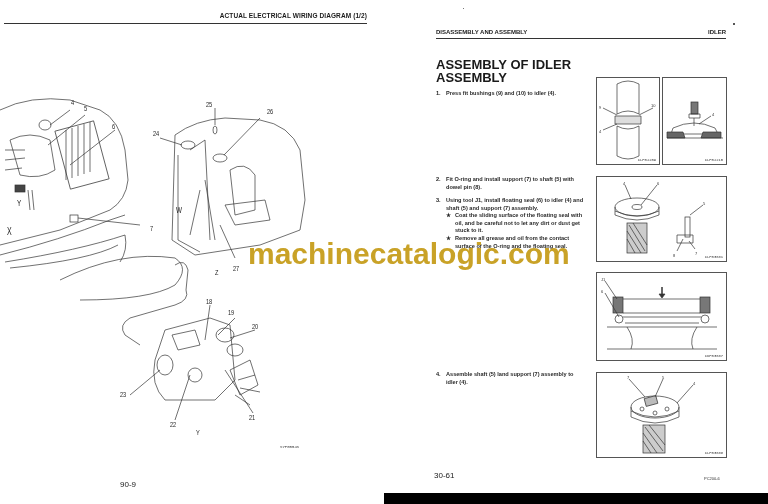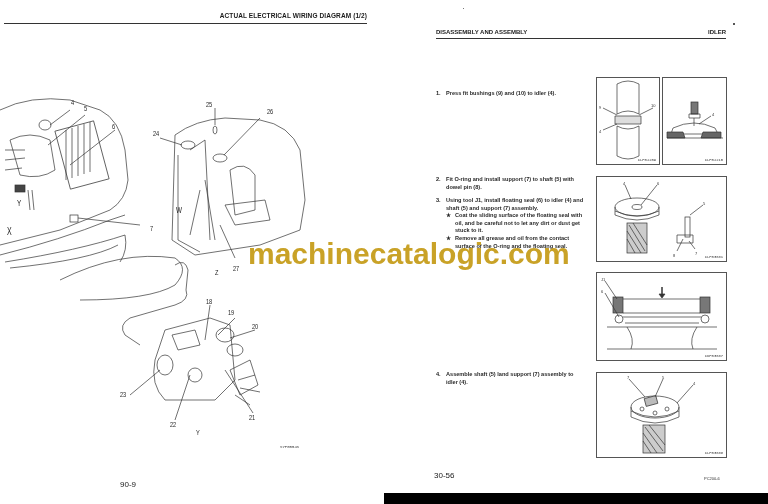--- a/index.html
+++ b/index.html
@@ -128,20 +128,21 @@
   <span class="pagenum-left">90-9</span>
 </div>
 
 <div class="page right-page">
   <div class="dot1"></div>
   <div class="hdr-right">
     <span class="sec">DISASSEMBLY AND ASSEMBLY</span>
     <span class="topic">IDLER</span>
   </div>
 
+  <div class="heading">ASSEMBLY OF IDLER ASSEMBLY</div>
 
   <div class="step" style="top:90px">
     <span class="num">1.</span>
     <span class="txt">Press fit bushings (9) and (10) to idler (4).</span>
   </div>
 
   <div class="step" style="top:176px">
     <span class="num">2.</span>
     <span class="txt">Fit O-ring and install support (7) to shaft (5) with dowel pin (8).</span>
   </div>
@@ -245,20 +246,20 @@
       <rect x="46" y="52" width="22" height="28" fill="#ccc"></rect>
       <path d="M48,54 L66,78 M52,52 L68,72 M46,60 L60,80 M46,68 L54,80"></path>
       <path d="M32,6 L48,24 M66,6 L58,24 M96,12 L80,30"></path>
       <text x="30" y="6" font-size="4" fill="#333" stroke="none">7</text>
       <text x="65" y="6" font-size="4" fill="#333" stroke="none">5</text>
       <text x="96" y="12" font-size="4" fill="#333" stroke="none">4</text>
     </svg>
     <span class="code">CLP03888</span>
   </div>
 
-  <span class="pagenum-right">30-56</span>
+  <span class="pagenum-right">30-61</span>
   <span class="model-code">PC200-6</span>
 </div>
 
 <div class="dot2"></div>
 <div class="blackbar"></div>
 
 <div class="watermark">machinecatalogic.com</div>
 
 </body></html>

